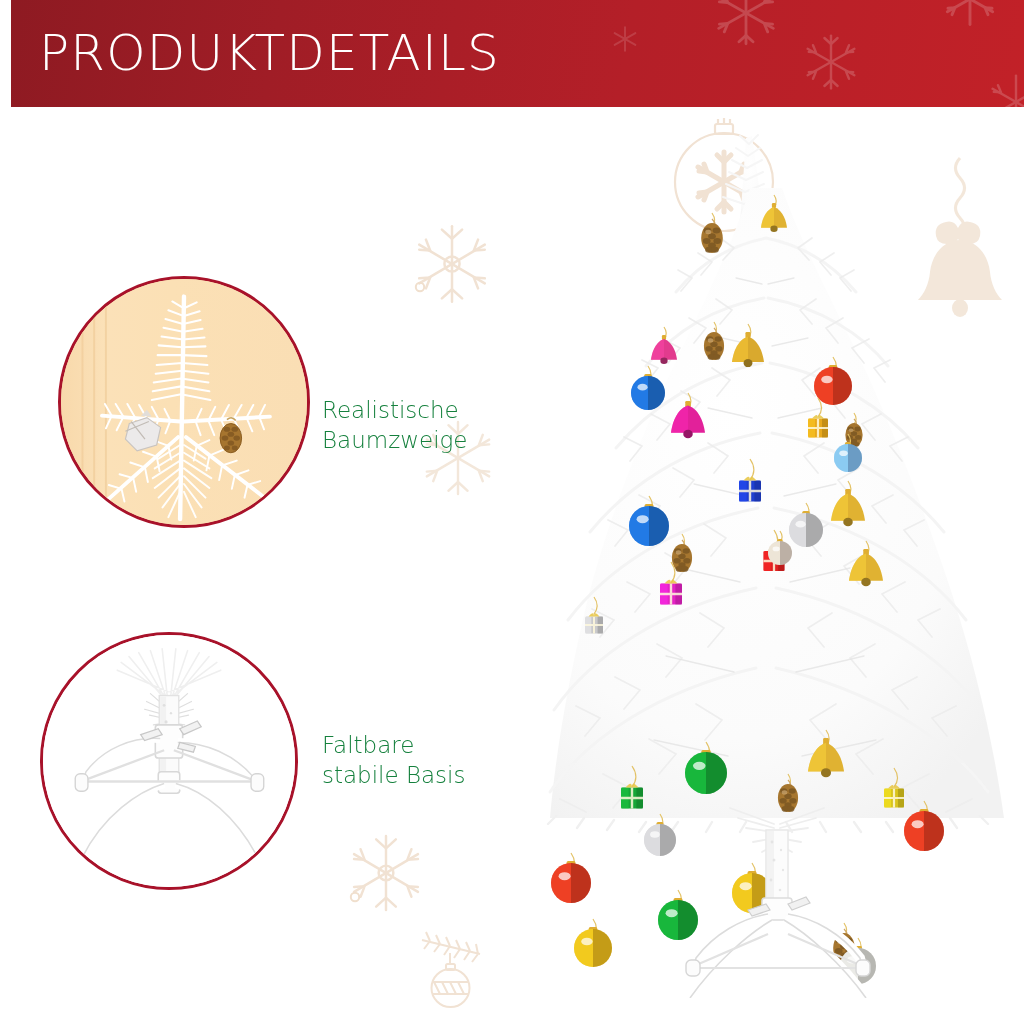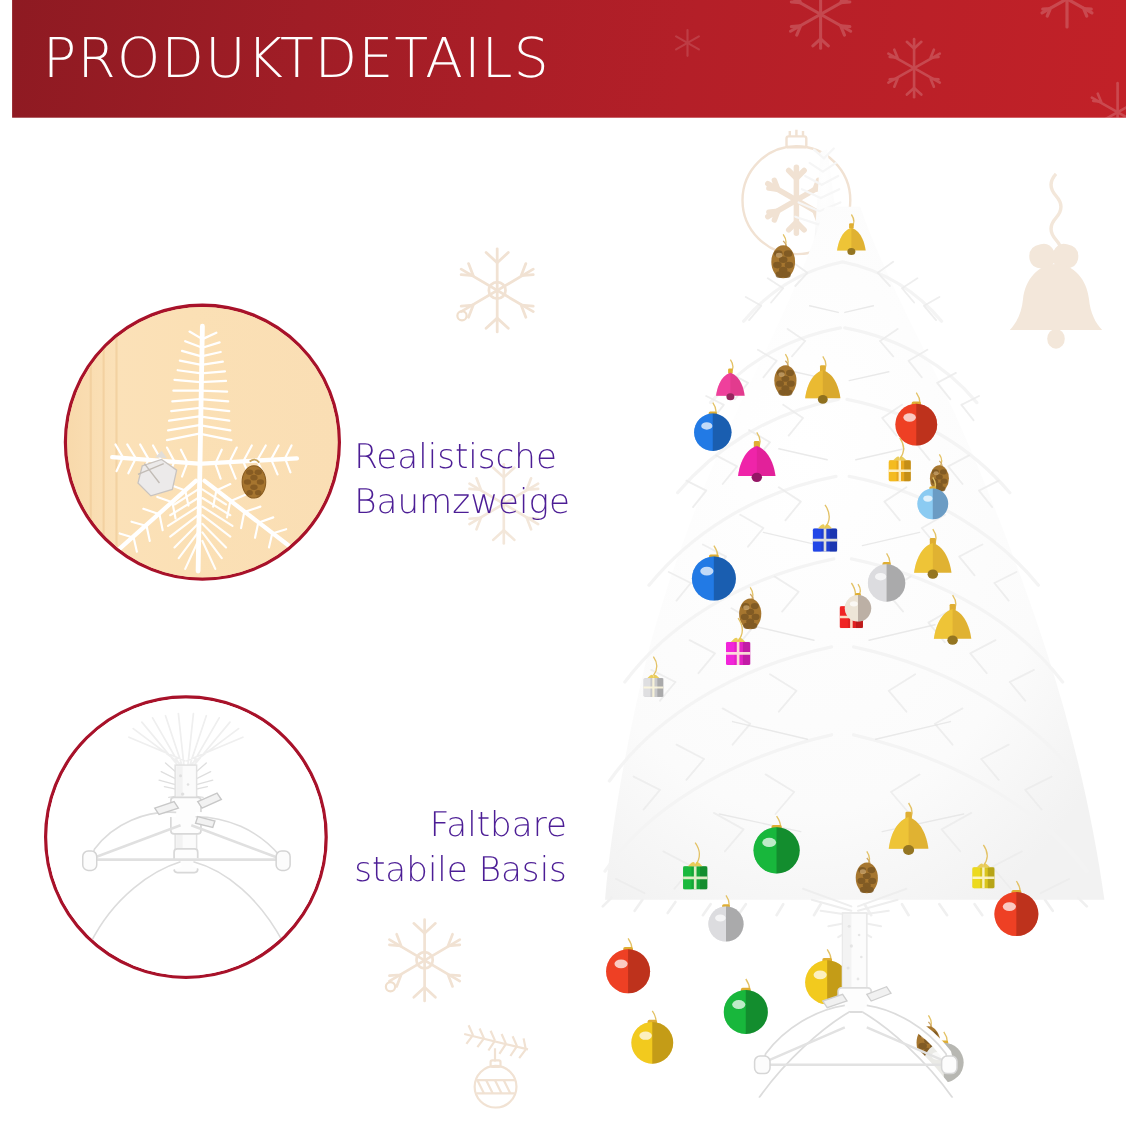--- a/index.html
+++ b/index.html
@@ -69,29 +69,29 @@
   #callout-circle-base {
     left: 40px;
     top: 632px;
     width: 258px;
     height: 258px;
     background: #ffffff;
   }
 
   .callout-label {
     position: absolute;
-    color: #4c1d95;
-    font-size: 31px;
+    color: #15803d;
+    font-size: 23px;
     line-height: 1.32;
     font-weight: 300;
     font-family: "DejaVu Sans", sans-serif;
     white-space: pre-line;
   }
   #label-branches { left: 322px; top: 395px; }
-  #label-base     { left: 322px; top: 730px; text-align: right; }
+  #label-base     { left: 322px; top: 730px; }
 
   
   #tree-photo {
     position: absolute;
     left: 536px;
     top: 128px;
     width: 480px;
     height: 870px;
   }
   #tree-photo svg { display: block; }

